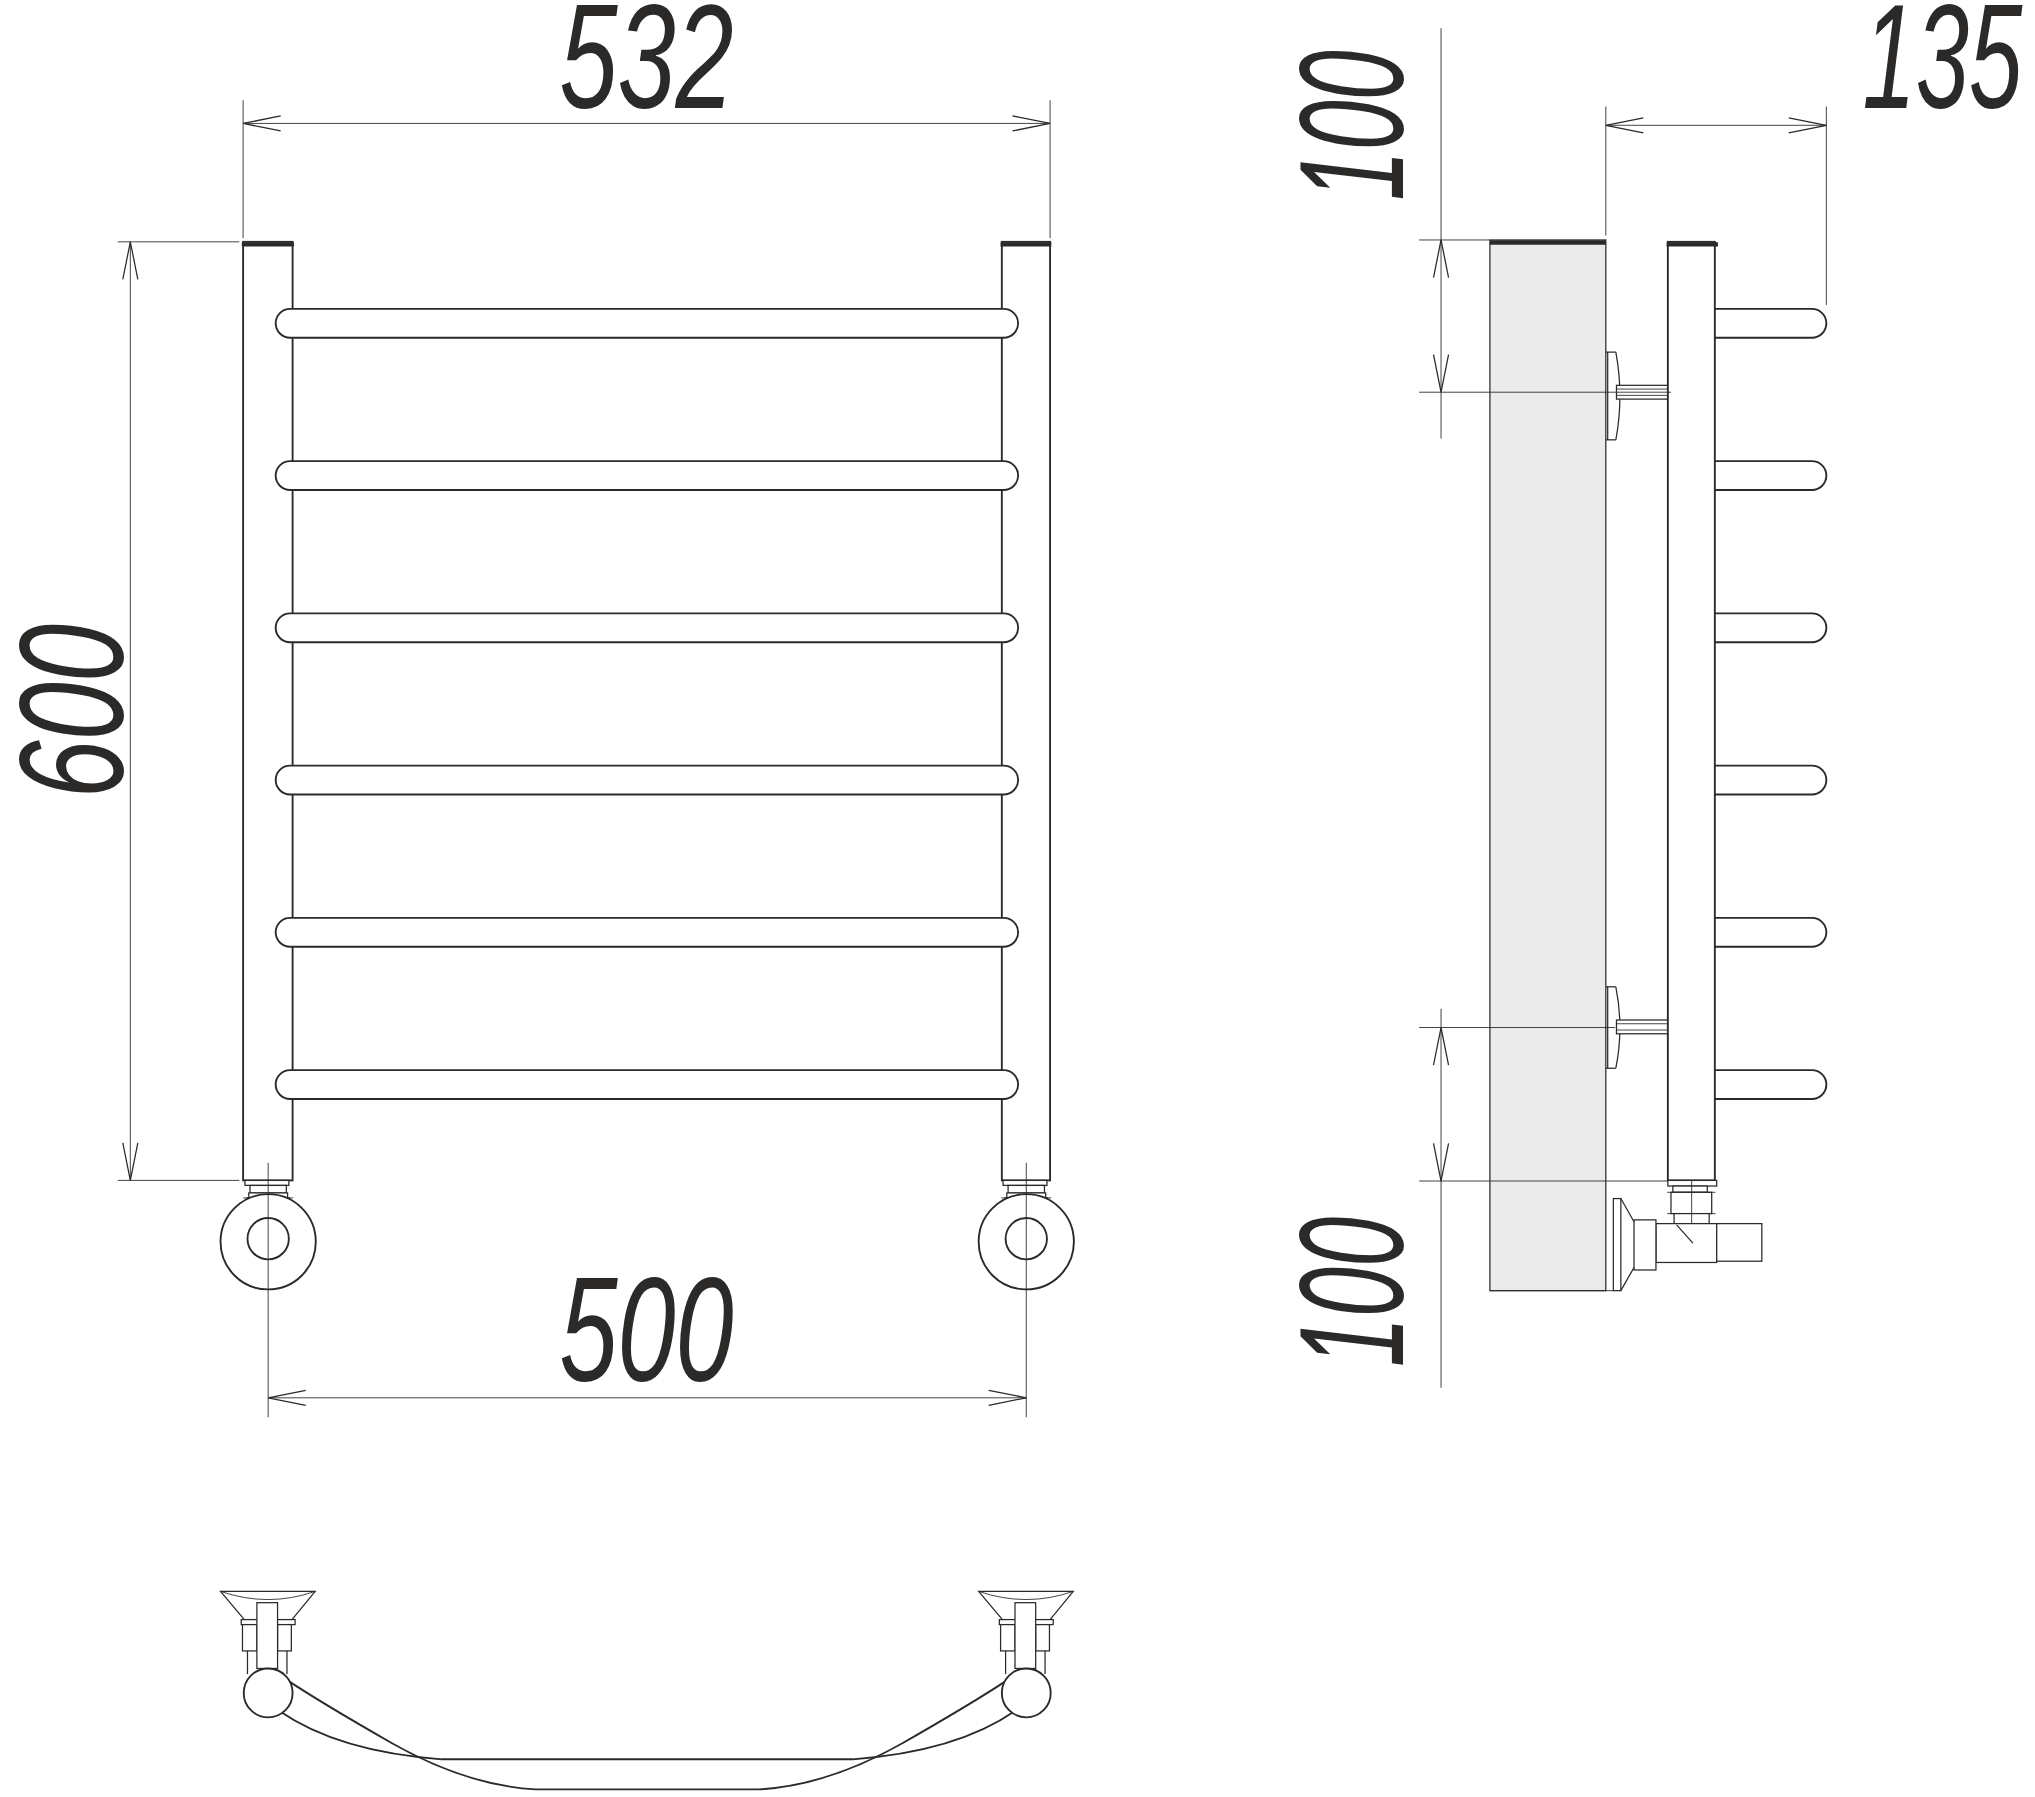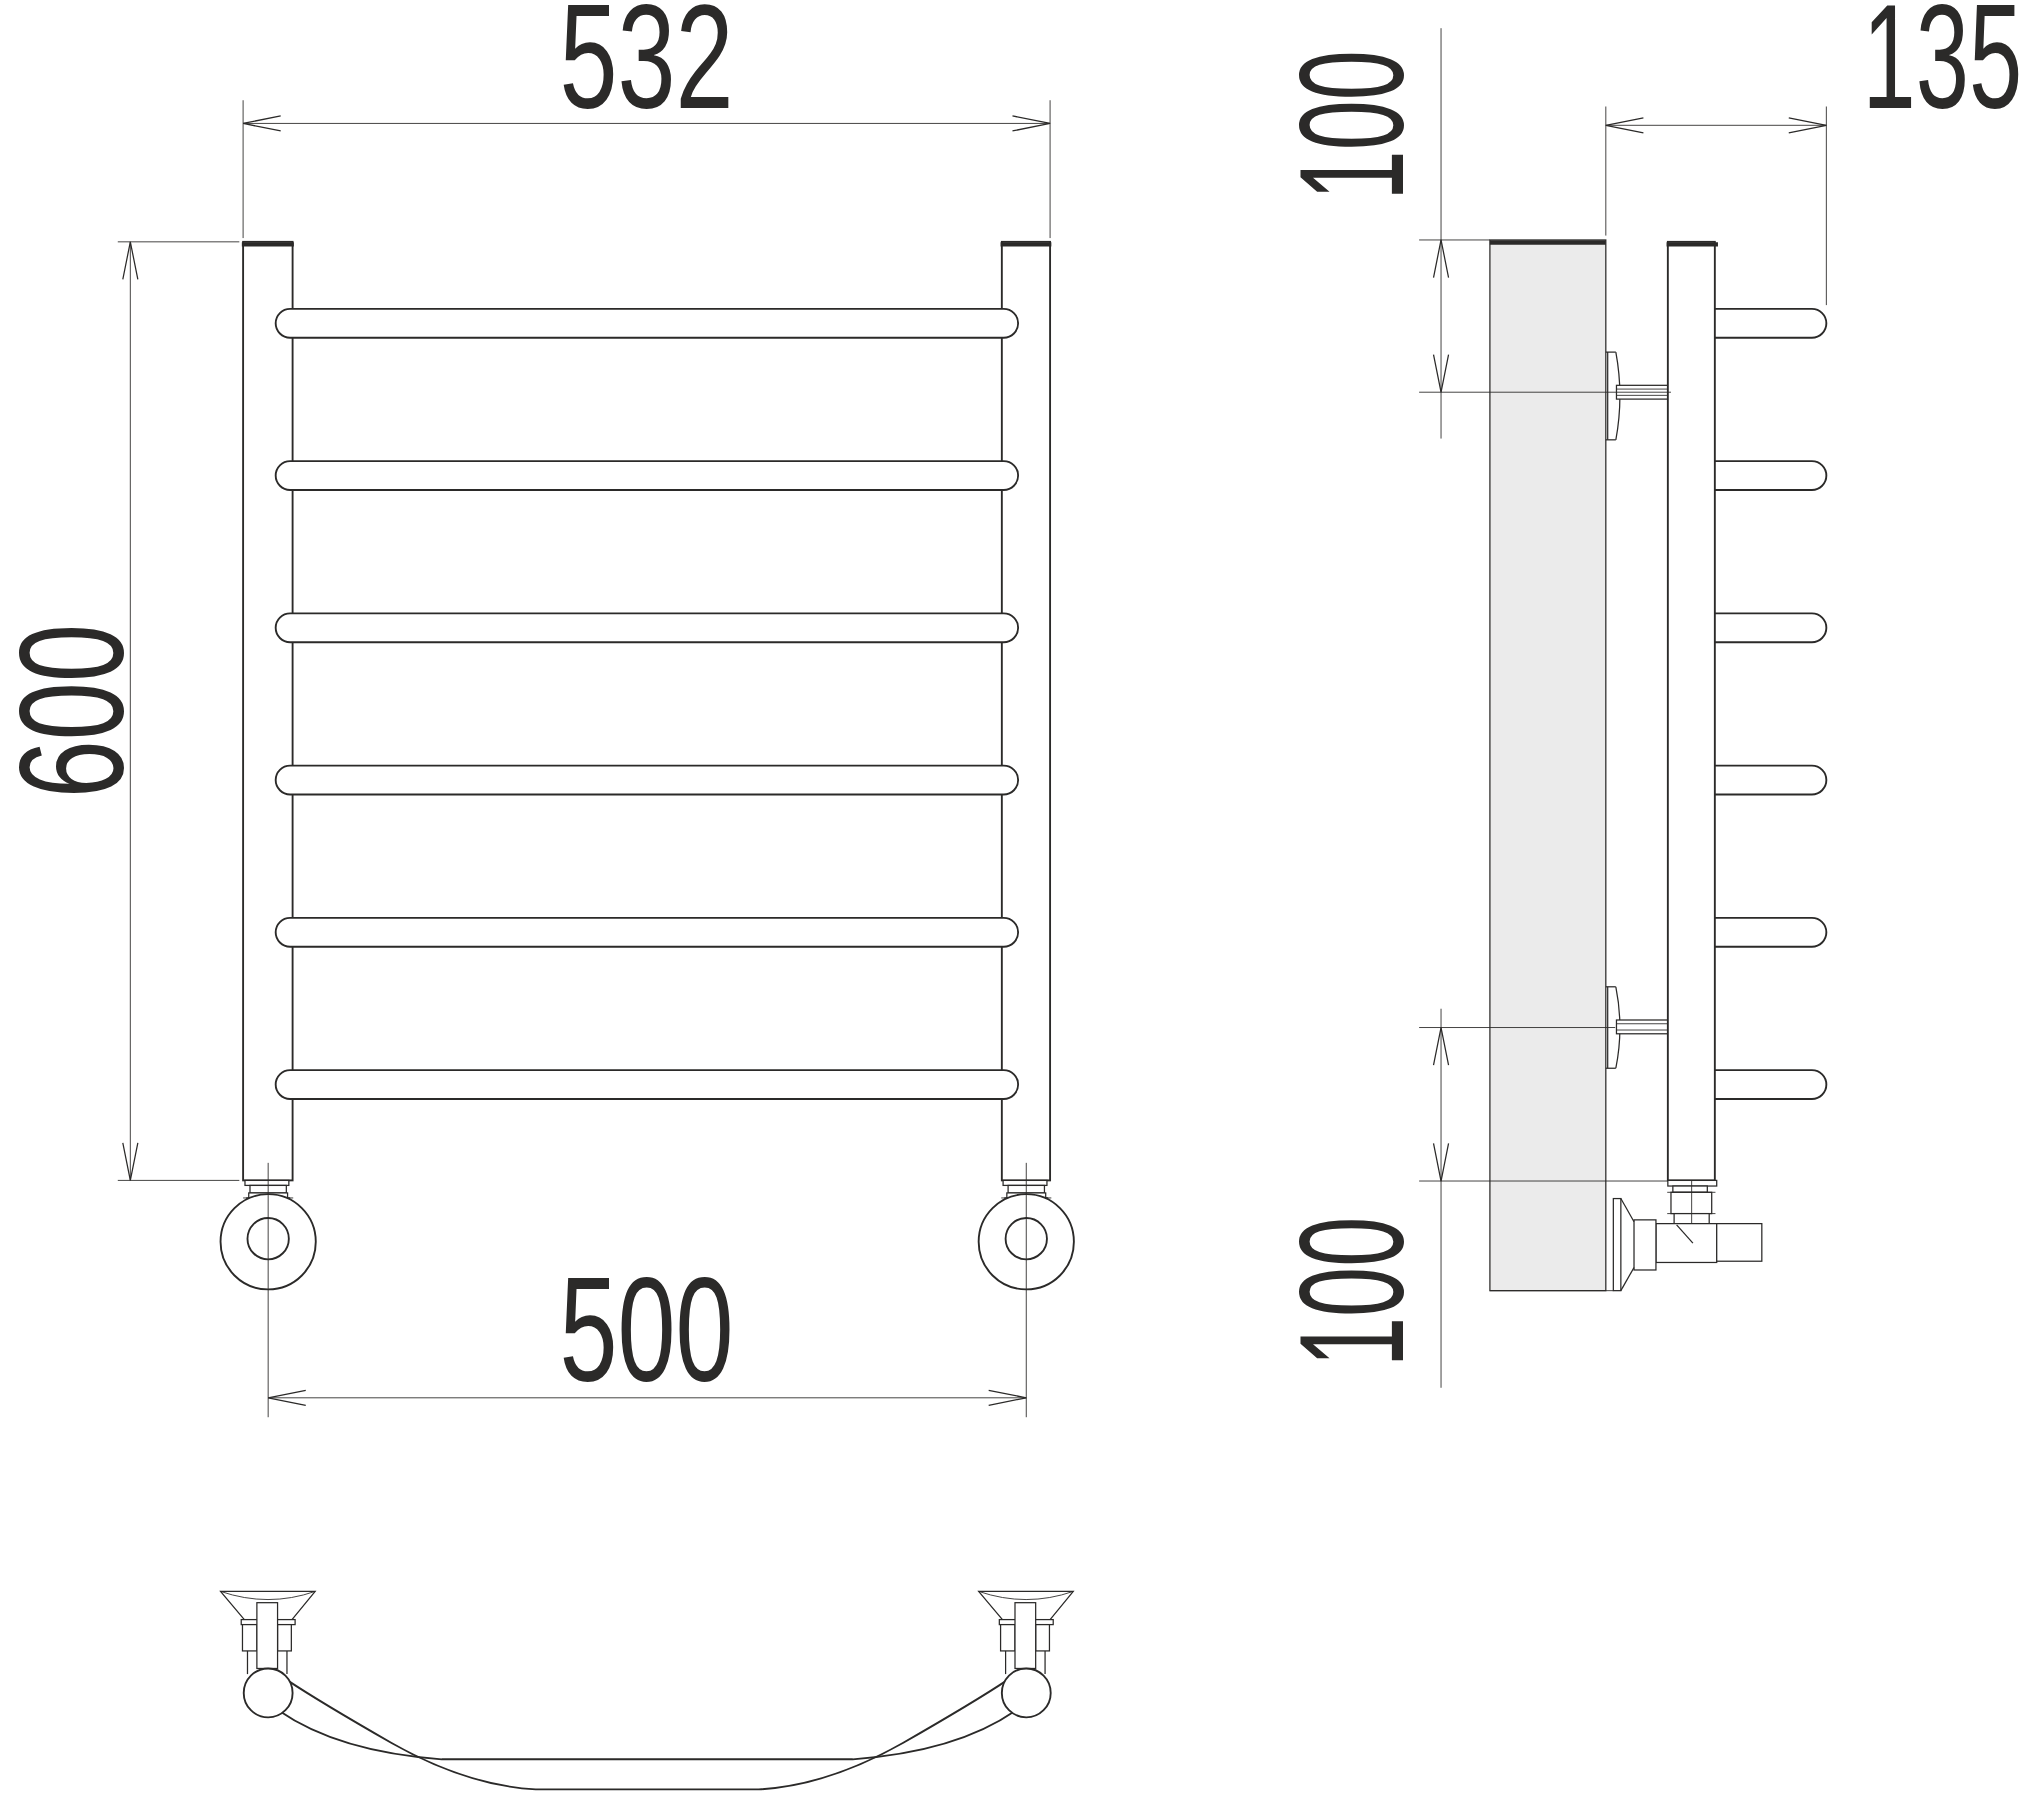--- a/index.html
+++ b/index.html
@@ -1,16 +1,16 @@
 <!DOCTYPE html>
 <html style="font-size:10px"><head>
 <meta charset="utf-8">
 <style>
   html,body{margin:0;padding:0;background:#ffffff;}
-  .page{width:100vw;height:100vh;display:flex;align-items:flex-start;justify-content:flex-start;background:#fff;}
+  .page{width:100vw;height:100vh;display:flex;align-items:flex-start;justify-content:flex-start;background:#fff;font-style:italic;}
   svg{display:block;width:100vw;height:auto;max-height:100vh;font-family:"Liberation Sans", sans-serif;}
   .obj{stroke:#2b2a29;stroke-width:3;fill:none;stroke-linecap:butt;stroke-linejoin:miter;}
   .objw{stroke:#2b2a29;stroke-width:3;fill:#ffffff;}
   .obj2{stroke:#2b2a29;stroke-width:2;fill:#ffffff;}
   .thick{stroke:#2b2a29;stroke-width:7;fill:none;}
   .thin{stroke:#2b2a29;stroke-width:1.4;fill:none;}
   .arrow{stroke:#2b2a29;stroke-width:2;fill:none;}
   .wall{fill:#ebebeb;stroke:#2b2a29;stroke-width:2;}
   .dimtext{fill:#2b2a29;font-size:236px;}
 </style>

